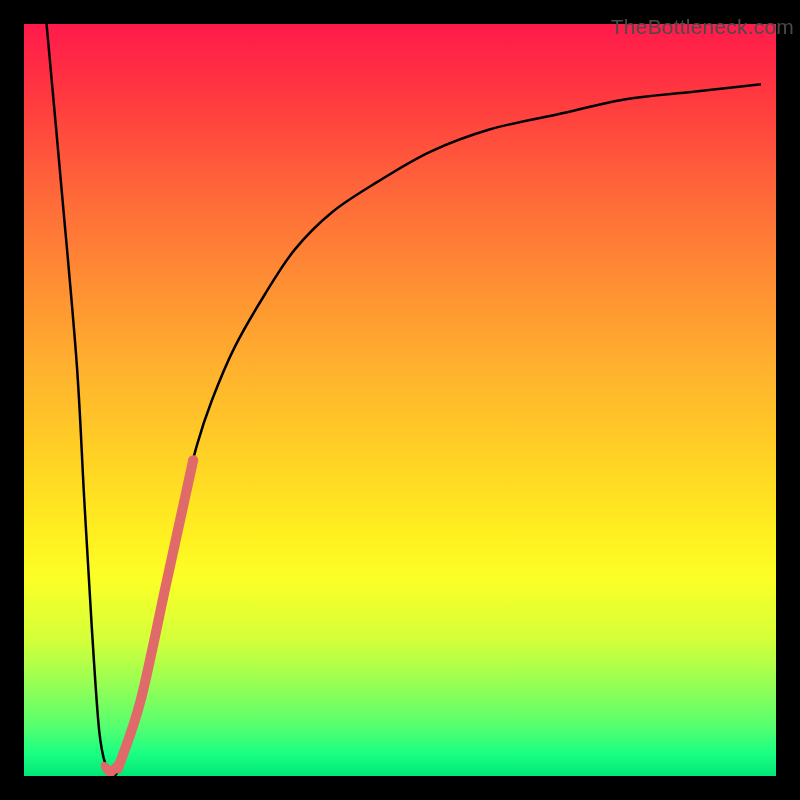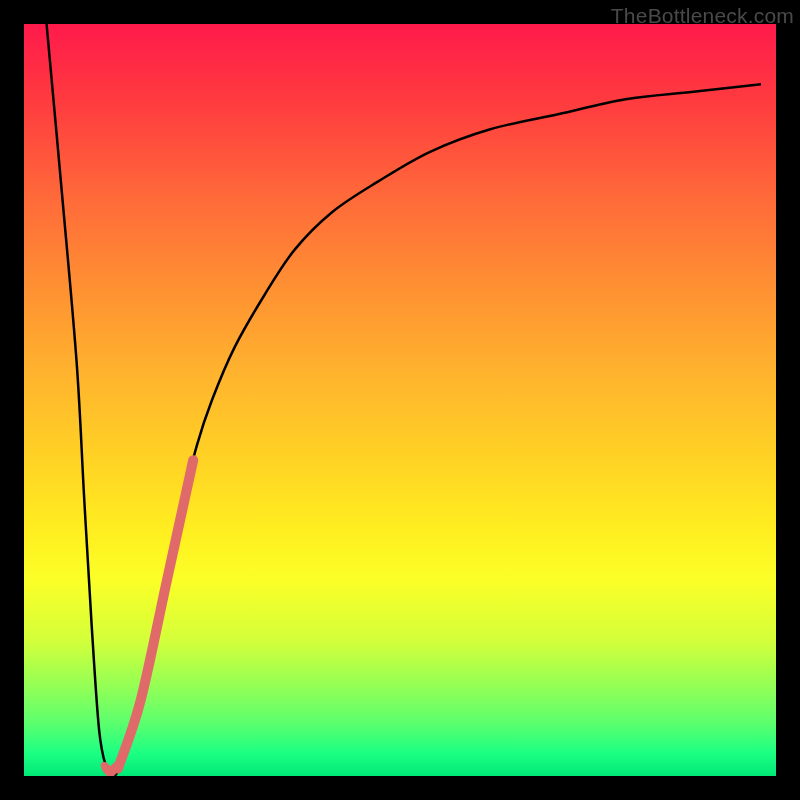--- a/index.html
+++ b/index.html
@@ -36,21 +36,21 @@
       #fbff27 74%,
       #d3ff3a 82%,
       #94ff55 88%,
       #5bff6e 93%,
       #1bff82 97%,
       #00e877 100%
     );
   }
   .watermark {
     position: absolute;
-    top: 4px;
+    top: 15px;
     right: 6px;
     color: #4a4a4a;
     font-size: 21px;
     font-weight: 400;
     letter-spacing: 0.2px;
     user-select: none;
     pointer-events: none;
   }
   svg.curve {
     position: absolute;

